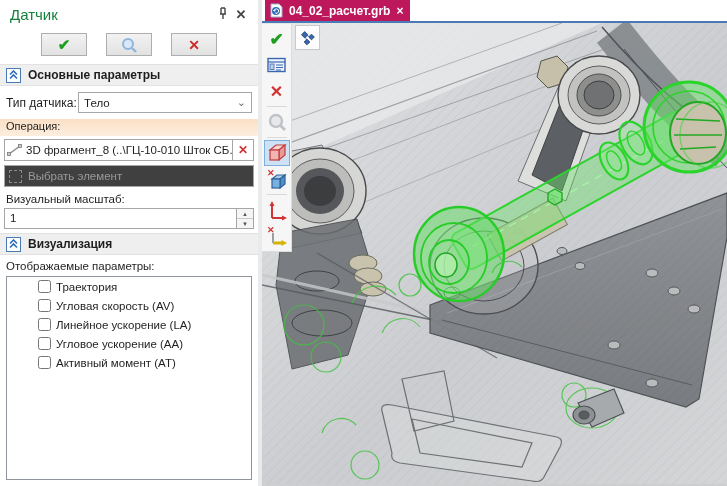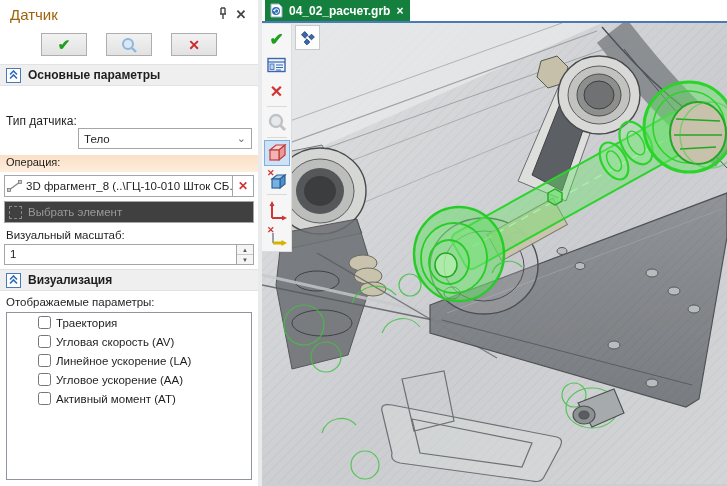--- a/index.html
+++ b/index.html
@@ -3,36 +3,36 @@
 <meta charset="utf-8">
 <style>
   * { margin:0; padding:0; box-sizing:border-box; }
   html,body { width:727px; height:486px; overflow:hidden; }
   body { font-family:"Liberation Sans", sans-serif; font-size:12px; color:#1e1e1e; background:#fff; }
   .app { width:727px; height:486px; display:flex; }
 
   
   .panel { width:262px; height:486px; background:#fff; border-right:4px solid #e9eaeb; display:flex; flex-direction:column; }
   .panel-head { height:26px; display:flex; align-items:center; padding:2px 8px 0 10px; }
-  .panel-title { color:#a16207; font-size:15px; flex:1; }
+  .panel-title { color:#15803d; font-size:15px; flex:1; }
   .winbtn { width:18px; height:18px; display:flex; align-items:center; justify-content:center; color:#444; cursor:pointer; }
   .winbtn.close { font-size:13px; font-weight:bold; }
 
   .panel-toolbar { display:flex; justify-content:center; gap:19px; padding:7px 0 8px 0; }
   .tbtn { width:46px; height:23px; background:linear-gradient(#f2f2f2,#e2e2e2); border:1px solid #aeaeae; display:flex; align-items:center; justify-content:center; cursor:pointer; }
   .glyph-check { color:#1f9e1f; font-weight:bold; font-size:15px; line-height:1; }
   .glyph-x { color:#cc2a2a; font-weight:bold; font-size:14px; line-height:1; }
 
   .sect { height:22px; background:#efefef; border-top:1px solid #e2e2e2; border-bottom:1px solid #e2e2e2; display:flex; align-items:center; gap:7px; padding:0 6px; cursor:pointer;text-align:center; }
   .sect b { font-size:12px; }
   .chevbox { width:15px; height:15px; background:#fff; border:1px solid #4a7ab5; display:flex; align-items:center; justify-content:center; }
 
   .row-combo { display:flex; align-items:center; margin:6px 6px; }
   .row-combo .lbl { width:72px; font-size:12px; }
-  .combo { flex:1; height:21px; border:1px solid #a6a6a6; background:#fff; display:flex; align-items:center; padding:0 5px; cursor:pointer;margin-top:36px; }
+  .combo { flex:1; height:21px; border:1px solid #a6a6a6; background:#fff; display:flex; align-items:center; padding:0 5px; cursor:pointer; }
   .combo .val { flex:1; font-size:11.5px; }
   .combo .chev { color:#707070; font-size:11px; }
 
   .oplabel { height:17px; background:linear-gradient(#fbdfc6,#fdeedd); padding:1px 0 0 6px; font-size:11px; }
   .opfield { margin:3px 4px; height:22px; border:1px solid #a6a6a6; background:#fff; display:flex; align-items:center; cursor:pointer; }
   .opfield .optext { flex:1; font-size:11.5px; padding-left:3px; white-space:nowrap; overflow:hidden; }
   .opfield .opx { width:21px; align-self:stretch; border-left:1px solid #a6a6a6; display:flex; align-items:center; justify-content:center; color:#d03434; font-weight:bold; font-size:12px; cursor:pointer; }
   .edge-ico { width:18px; display:flex; align-items:center; justify-content:center; }
 
   .plainlabel { font-size:11.5px; padding:2px 0 2px 6px; }
@@ -47,21 +47,21 @@
   .spin .sb:first-child { border-bottom:1px solid #c9c9c9; }
 
   .listbox { flex:1; margin:2px 6px 6px 6px; border:1px solid #8f959c; background:#fff; overflow:hidden;padding-left:28px; }
   .chkrow { display:flex; align-items:center; gap:5px; height:19px; padding-left:3px; cursor:pointer; }
   .chkrow input { width:13px; height:13px; margin:0; }
   .chkrow span { font-size:11.5px; }
 
   
   .right { flex:1; display:flex; flex-direction:column; min-width:0; }
   .tabbar { height:23px; background:#fff; border-bottom:2px solid #4a7ab5; display:flex; align-items:flex-end; }
-  .tab { margin-left:3px; height:21px; background:#15803d; color:#fff; display:flex; align-items:center; gap:6px; padding:0 7px 0 5px; font-weight:bold; font-size:12px; cursor:pointer; }
+  .tab { margin-left:3px; height:21px; background:#be185d; color:#fff; display:flex; align-items:center; gap:6px; padding:0 7px 0 5px; font-weight:bold; font-size:12px; cursor:pointer; }
   .tab .tclose { font-weight:bold; font-size:12px; cursor:pointer; }
 
   .viewport { flex:1; position:relative; min-height:0; background:#cdced0; }
   .viewport > svg.scene { position:absolute; inset:0; }
 
   .vtoolbar { position:absolute; left:0; top:1px; width:30px; background:#f6f6f6; border-right:1px solid #dcdcdc; border-bottom:1px solid #dcdcdc; display:flex; flex-direction:column; align-items:center; padding:2px 0; z-index:5; }
   .vico { width:26px; height:26px; display:flex; align-items:center; justify-content:center; cursor:pointer; }
   .vico.sel { background:#cfe2f5; border:1px solid #7fb0dd; }
   .vsep { width:20px; height:1px; background:#d9d9d9; margin:2px 0; }
   .vglyph-check { color:#1f9e1f; font-weight:bold; font-size:17px; }

